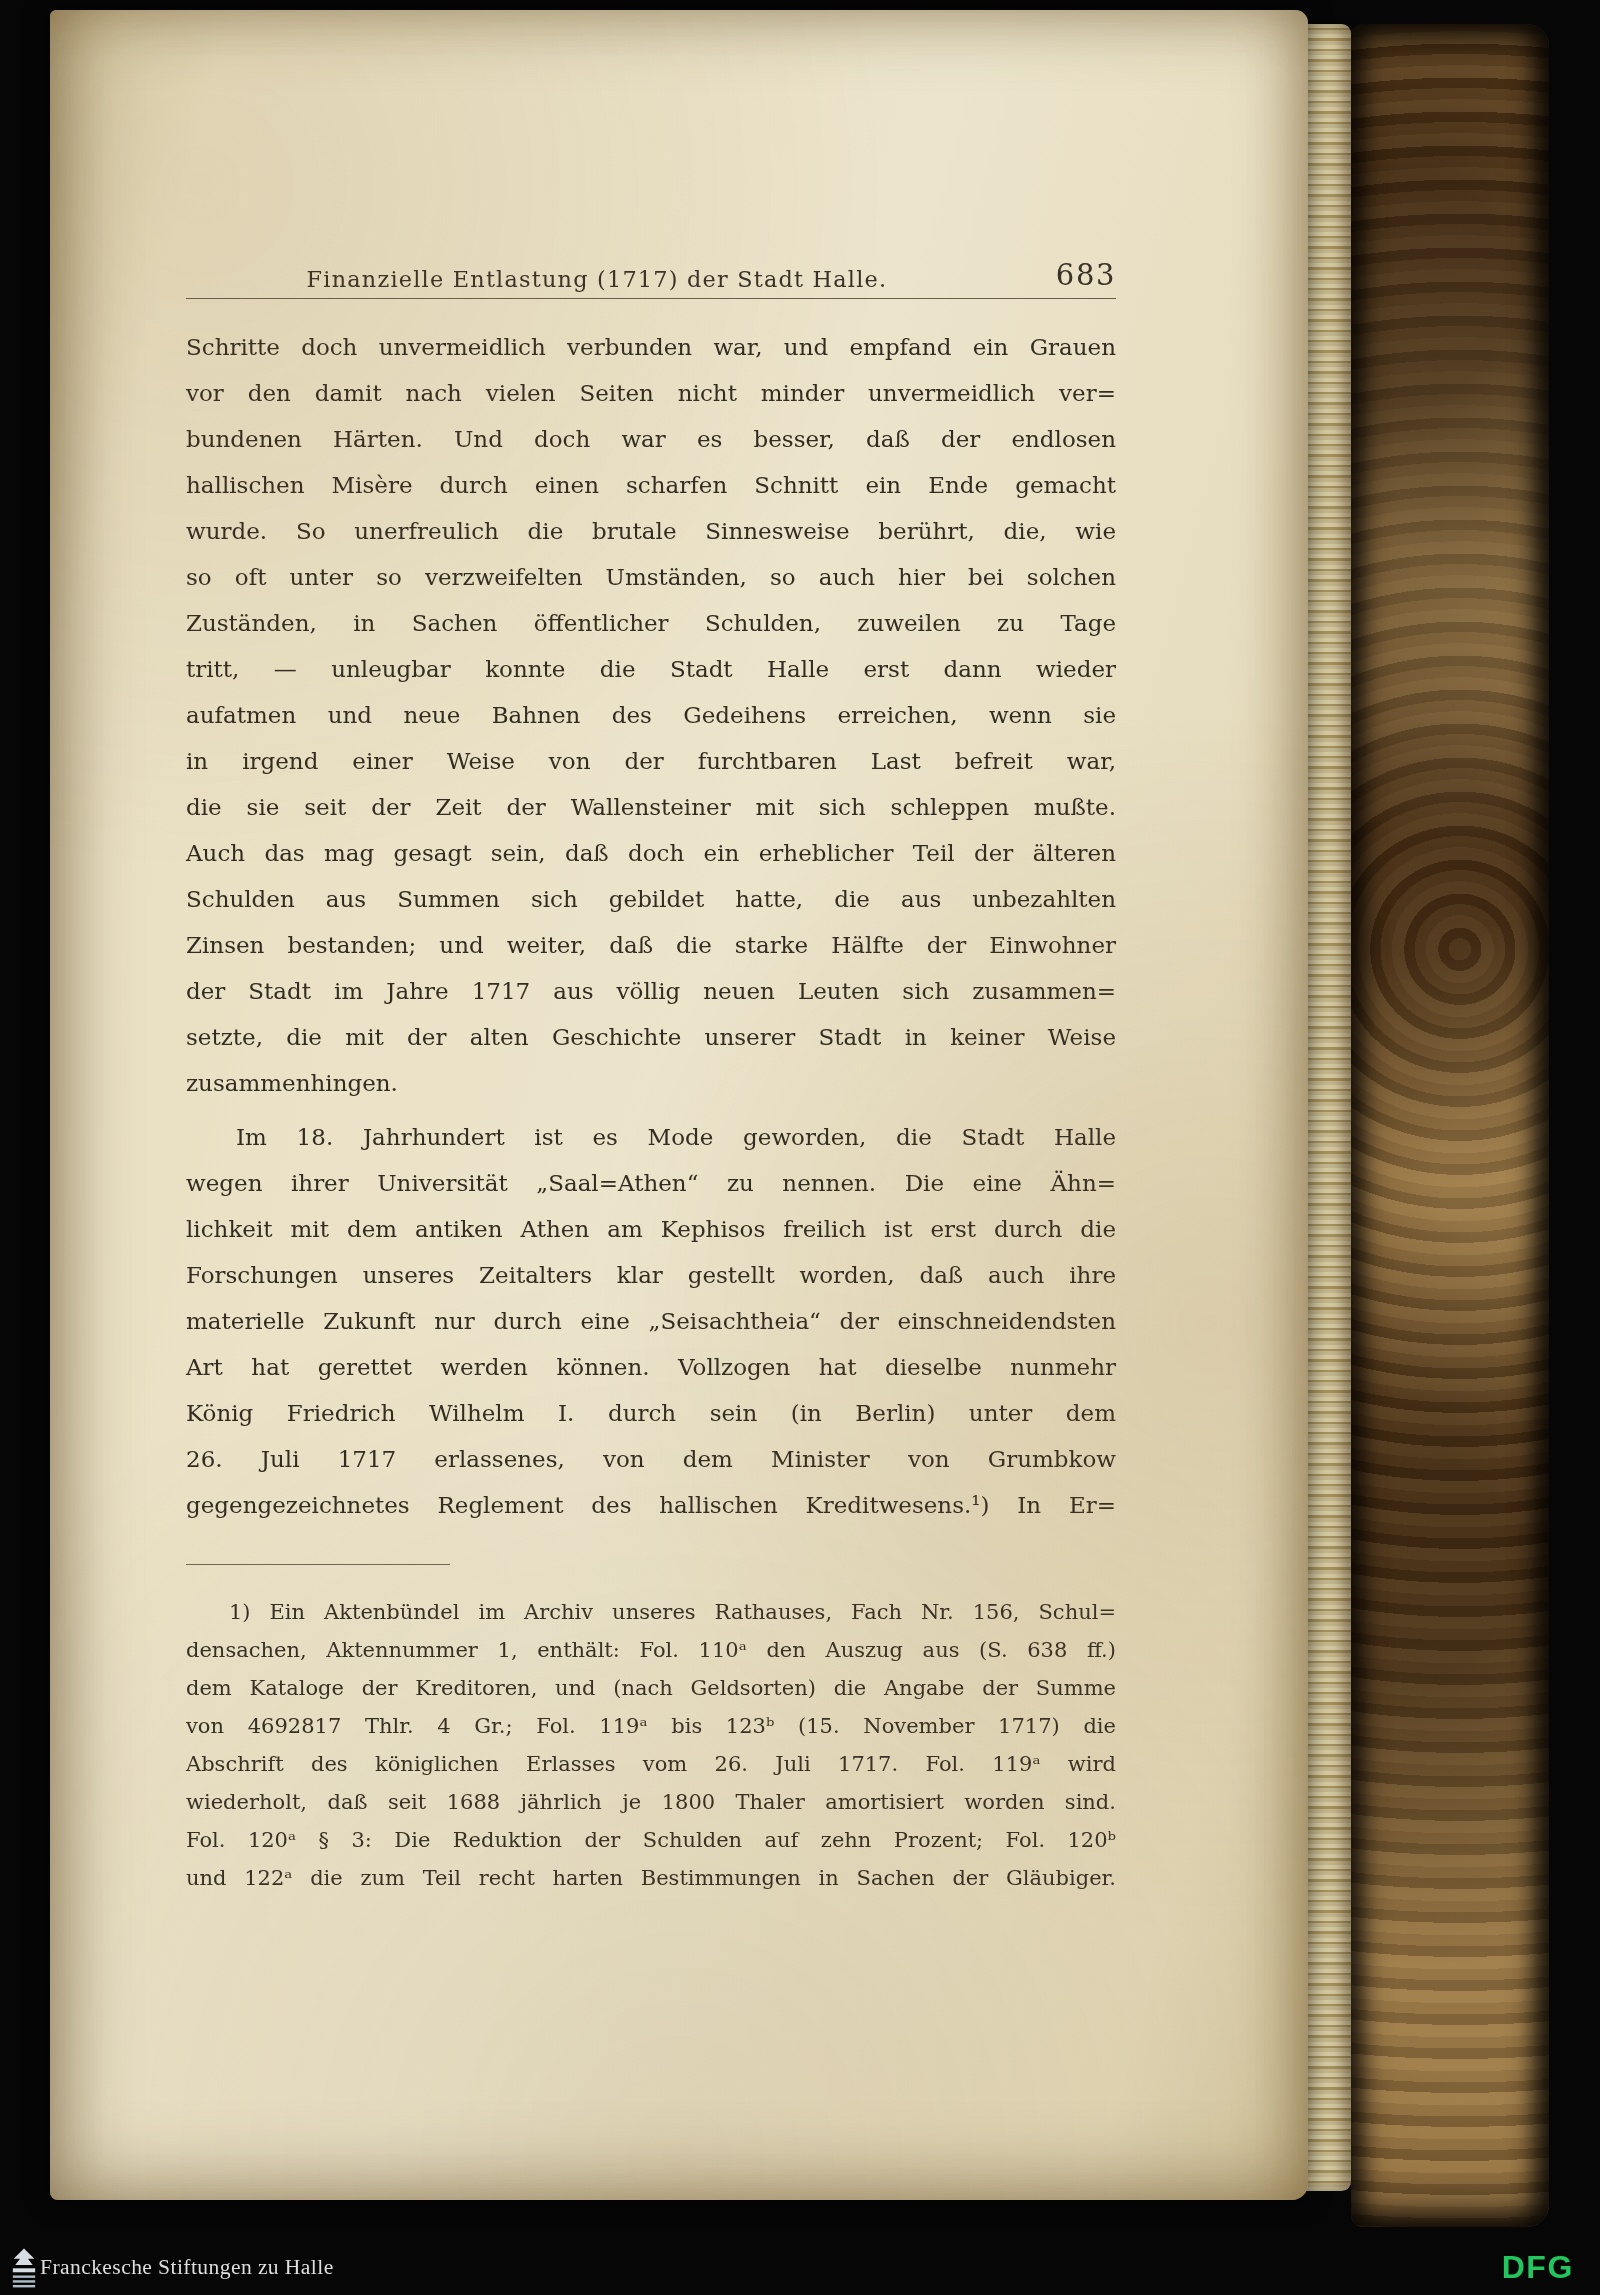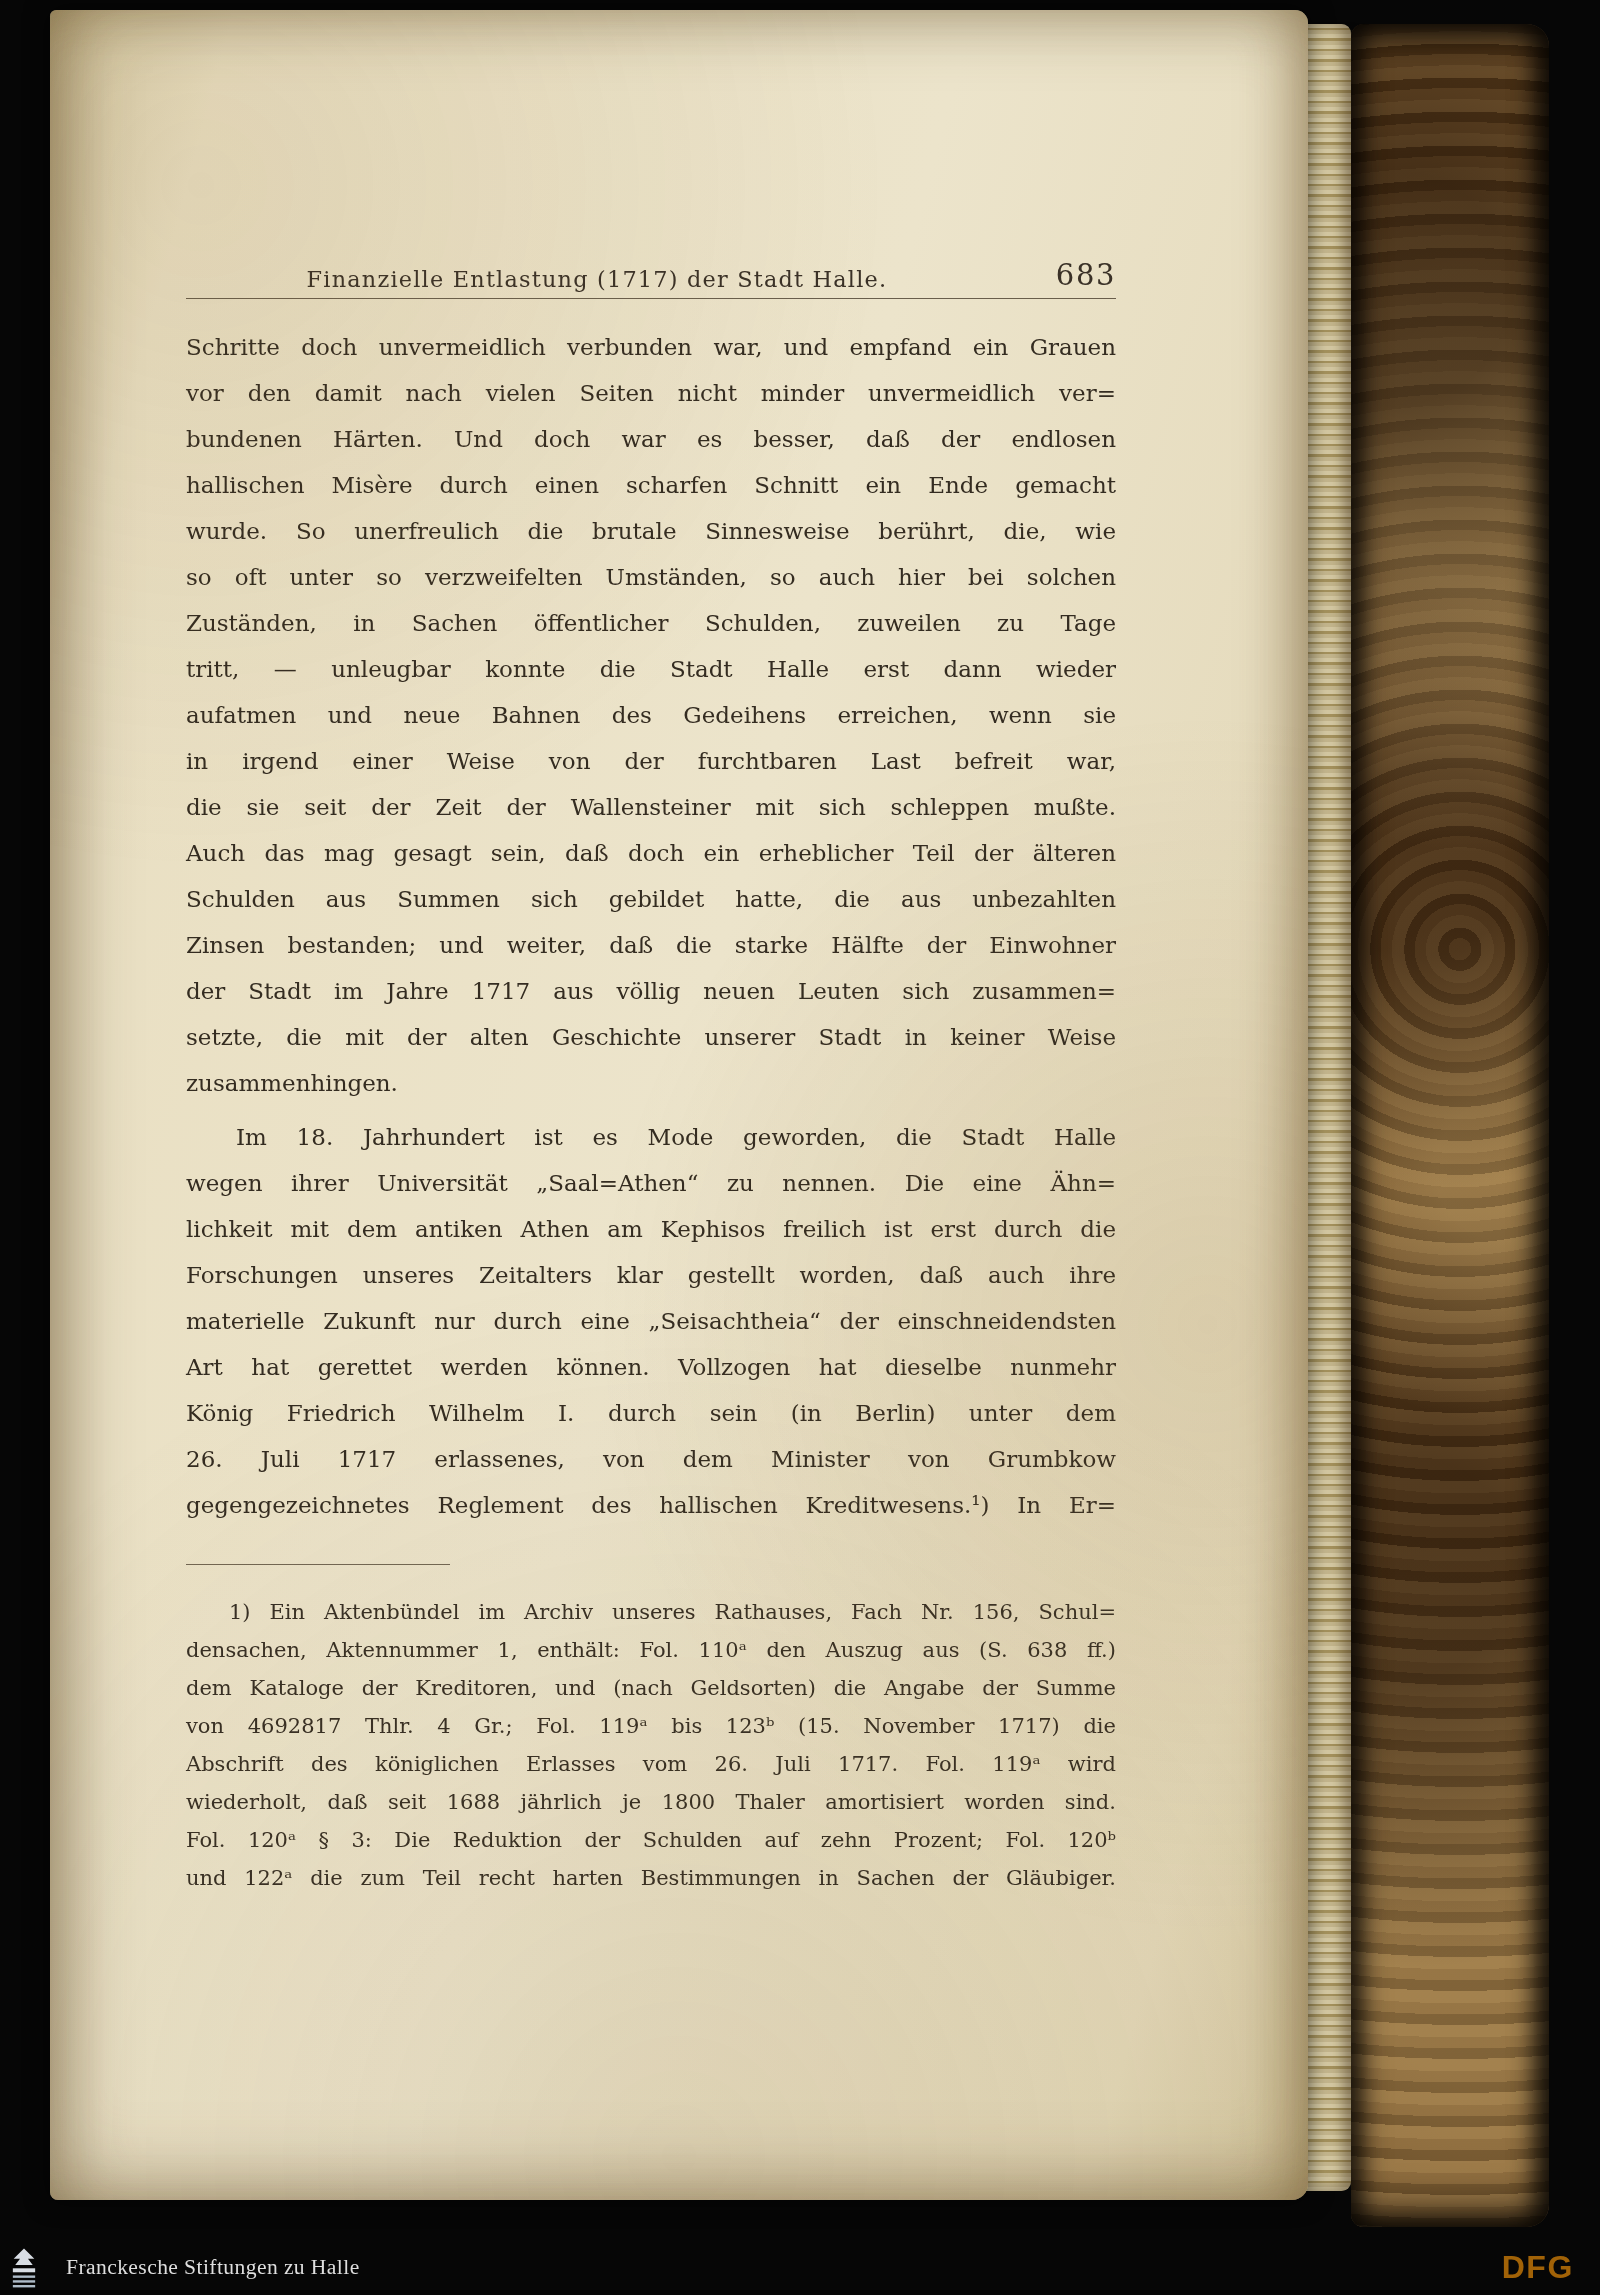--- a/index.html
+++ b/index.html
@@ -97,28 +97,28 @@
   }
   .footnote .tline:first-child { text-indent:43px; }
   .footnote .tline:last-child { text-align-last:justify; }
 
   
   .footer-bar {
     position:absolute; left:0; bottom:0; width:1601px; height:56px;
     display:flex; align-items:center; justify-content:space-between;
     padding:0 27px 0 8px; background:#060606; color:#e6e6e6;
   }
-  .footer-left { display:flex; align-items:center; gap:26px; }
+  .footer-left { display:flex; align-items:center; gap:0; }
   .logo-box { width:32px; height:43px; display:flex; align-items:center; }
   .footer-library {
     font-family:"Liberation Serif", serif; font-size:21.6px; color:#dedede; letter-spacing:0.4px;
   }
   .dfg {
     font-family:"Liberation Sans", sans-serif; font-weight:bold; font-size:32px;
-    letter-spacing:1.6px; color:#a16207;
+    letter-spacing:1.6px; color:#22c55e;
   }
 </style>
 </head>
 <body>
 
 <div class="stage">
 
   <div class="page-stack"></div>
   <div class="fore-edge"></div>
   <div class="book-edge"></div>

